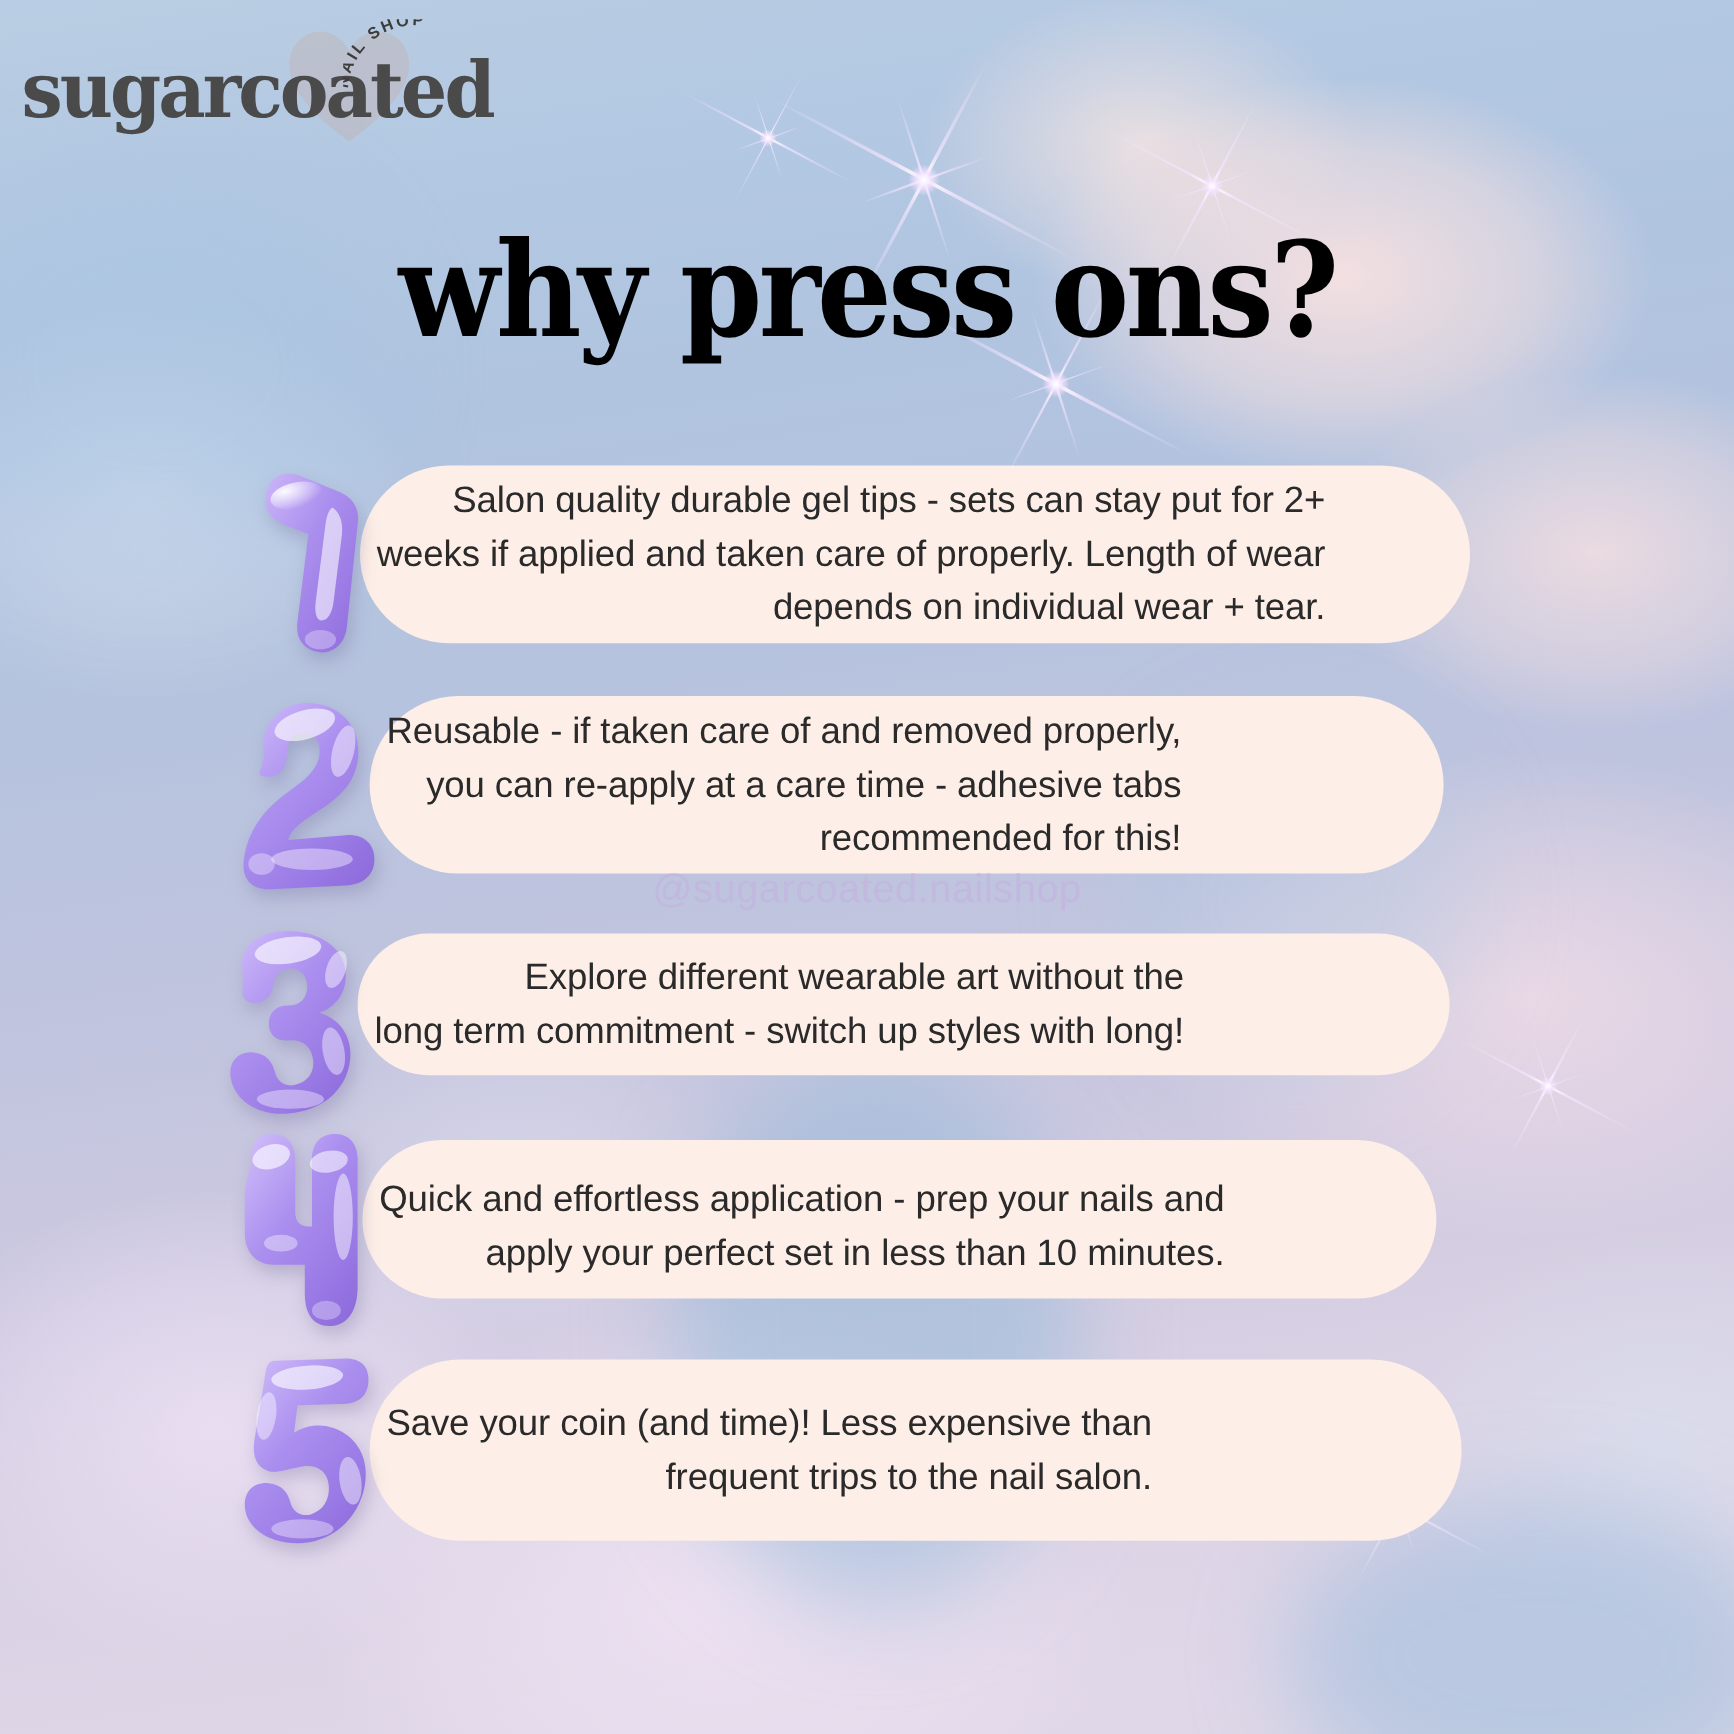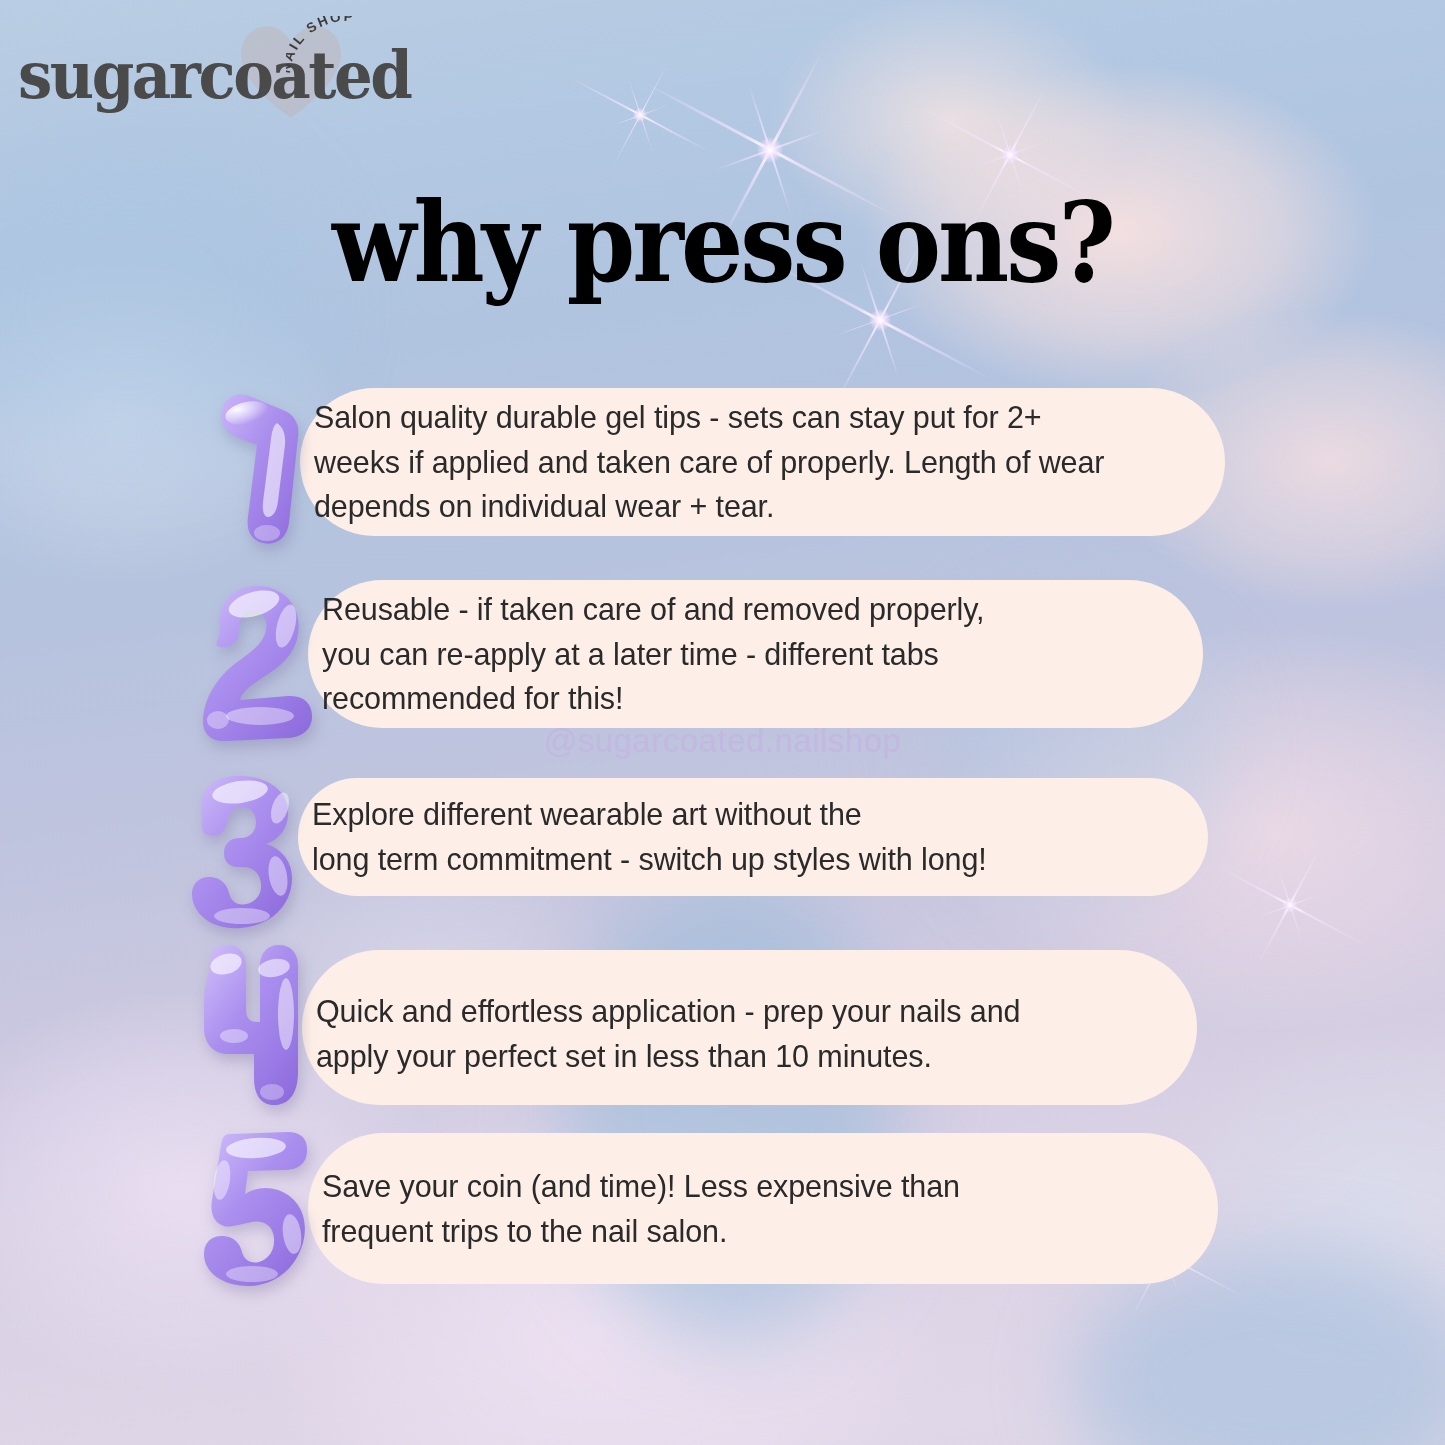--- a/index.html
+++ b/index.html
@@ -126,20 +126,21 @@
     display:flex;
     align-items:center;
   }
   .card p {
     font-family:"Liberation Sans", sans-serif;
     font-size:30.5px;
     line-height:1.47;
     color:#2a2a2a;
     letter-spacing:-0.1px;
     white-space:pre-line;
+    text-align:right;
   }
 
   
   .num {
     position:absolute;
     z-index:3;
     filter:drop-shadow(3px 7px 7px rgba(110,100,150,.30));
   }
   .num svg { display:block; overflow:visible; }
 
@@ -257,21 +258,21 @@
           <ellipse cx="42" cy="30" rx="22" ry="11" fill="url(#sh1)" transform="rotate(-12 42 30)"></ellipse>
           <path d="M72 40 C78 44 81 52 80 62 L73 118 C72 128 68 134 63 134 C59 134 57 128 58 119 L66 56 C67 47 69 42 72 40 Z" fill="#ffffff" opacity=".58"></path>
           <ellipse cx="62" cy="150" rx="13" ry="8" fill="#ffffff" opacity=".30"></ellipse>
         </svg>
       </div>
     </div>
 
     <div class="row">
       <div class="card" style="left:308px; top:580px; width:895px; height:148px; padding:0 34px 0 14px;">
         <p>Reusable - if taken care of and removed properly,
- you can re-apply at a later time -  different tabs
+ you can re-apply at a care time -  adhesive tabs
 recommended for this!</p>
       </div>
       <div class="num" style="left:198px; top:578px;">
         <svg width="120" height="168" viewBox="0 0 120 168">
           <defs>
             <linearGradient id="g2" x1="0.1" y1="0" x2="0.9" y2="1">
               <stop offset="0%" stop-color="#cdb9f9"></stop>
                 <stop offset="40%" stop-color="#ac90ef"></stop>
               <stop offset="76%" stop-color="#9a7ae5"></stop>
                 <stop offset="100%" stop-color="#8d6bdc"></stop>
@@ -304,21 +305,21 @@
           <path d="M20 38 C16 16 36 2 62 4 C90 6 108 22 106 44 C105 58 96 68 84 72 C98 76 110 88 110 106 C110 134 88 154 58 156 C32 158 12 144 10 124 C9 112 17 104 29 105 C40 106 45 113 47 121 C49 130 56 134 64 132 C74 130 80 122 79 112 C78 100 70 94 58 95 C48 96 42 90 42 81 C42 72 48 66 58 66 C68 66 74 60 74 50 C74 41 68 35 60 35 C52 35 47 40 46 48 C44 60 36 66 26 63 C16 60 22 50 20 38 Z" fill="url(#g3)"></path>
           <ellipse cx="58" cy="20" rx="28" ry="11" fill="#ffffff" opacity=".62" transform="rotate(-8 58 20)"></ellipse>
           <ellipse cx="98" cy="36" rx="8" ry="16" fill="#ffffff" opacity=".45" transform="rotate(18 98 36)"></ellipse>
           <ellipse cx="96" cy="104" rx="9" ry="20" fill="#ffffff" opacity=".42" transform="rotate(-10 96 104)"></ellipse>
           <ellipse cx="60" cy="144" rx="28" ry="8" fill="#ffffff" opacity=".38"></ellipse>
         </svg>
       </div>
     </div>
 
     <div class="row">
-      <div class="card" style="left:302px; top:950px; width:895px; height:155px; padding:12px 34px 0 14px;">
+      <div class="card" style="left:302px; top:950px; width:895px; height:132px; padding:12px 34px 0 14px;">
         <p>Quick and effortless application - prep your nails and
 apply your perfect set in less than 10 minutes.</p>
       </div>
       <div class="num" style="left:196px; top:942px;">
         <svg width="118" height="170" viewBox="0 0 118 170">
           <defs>
             <linearGradient id="g4" x1="0.1" y1="0" x2="0.9" y2="1">
               <stop offset="0%" stop-color="#cdbaf9"></stop>
                 <stop offset="40%" stop-color="#ab8fef"></stop>
               <stop offset="76%" stop-color="#9a7ae5"></stop>

